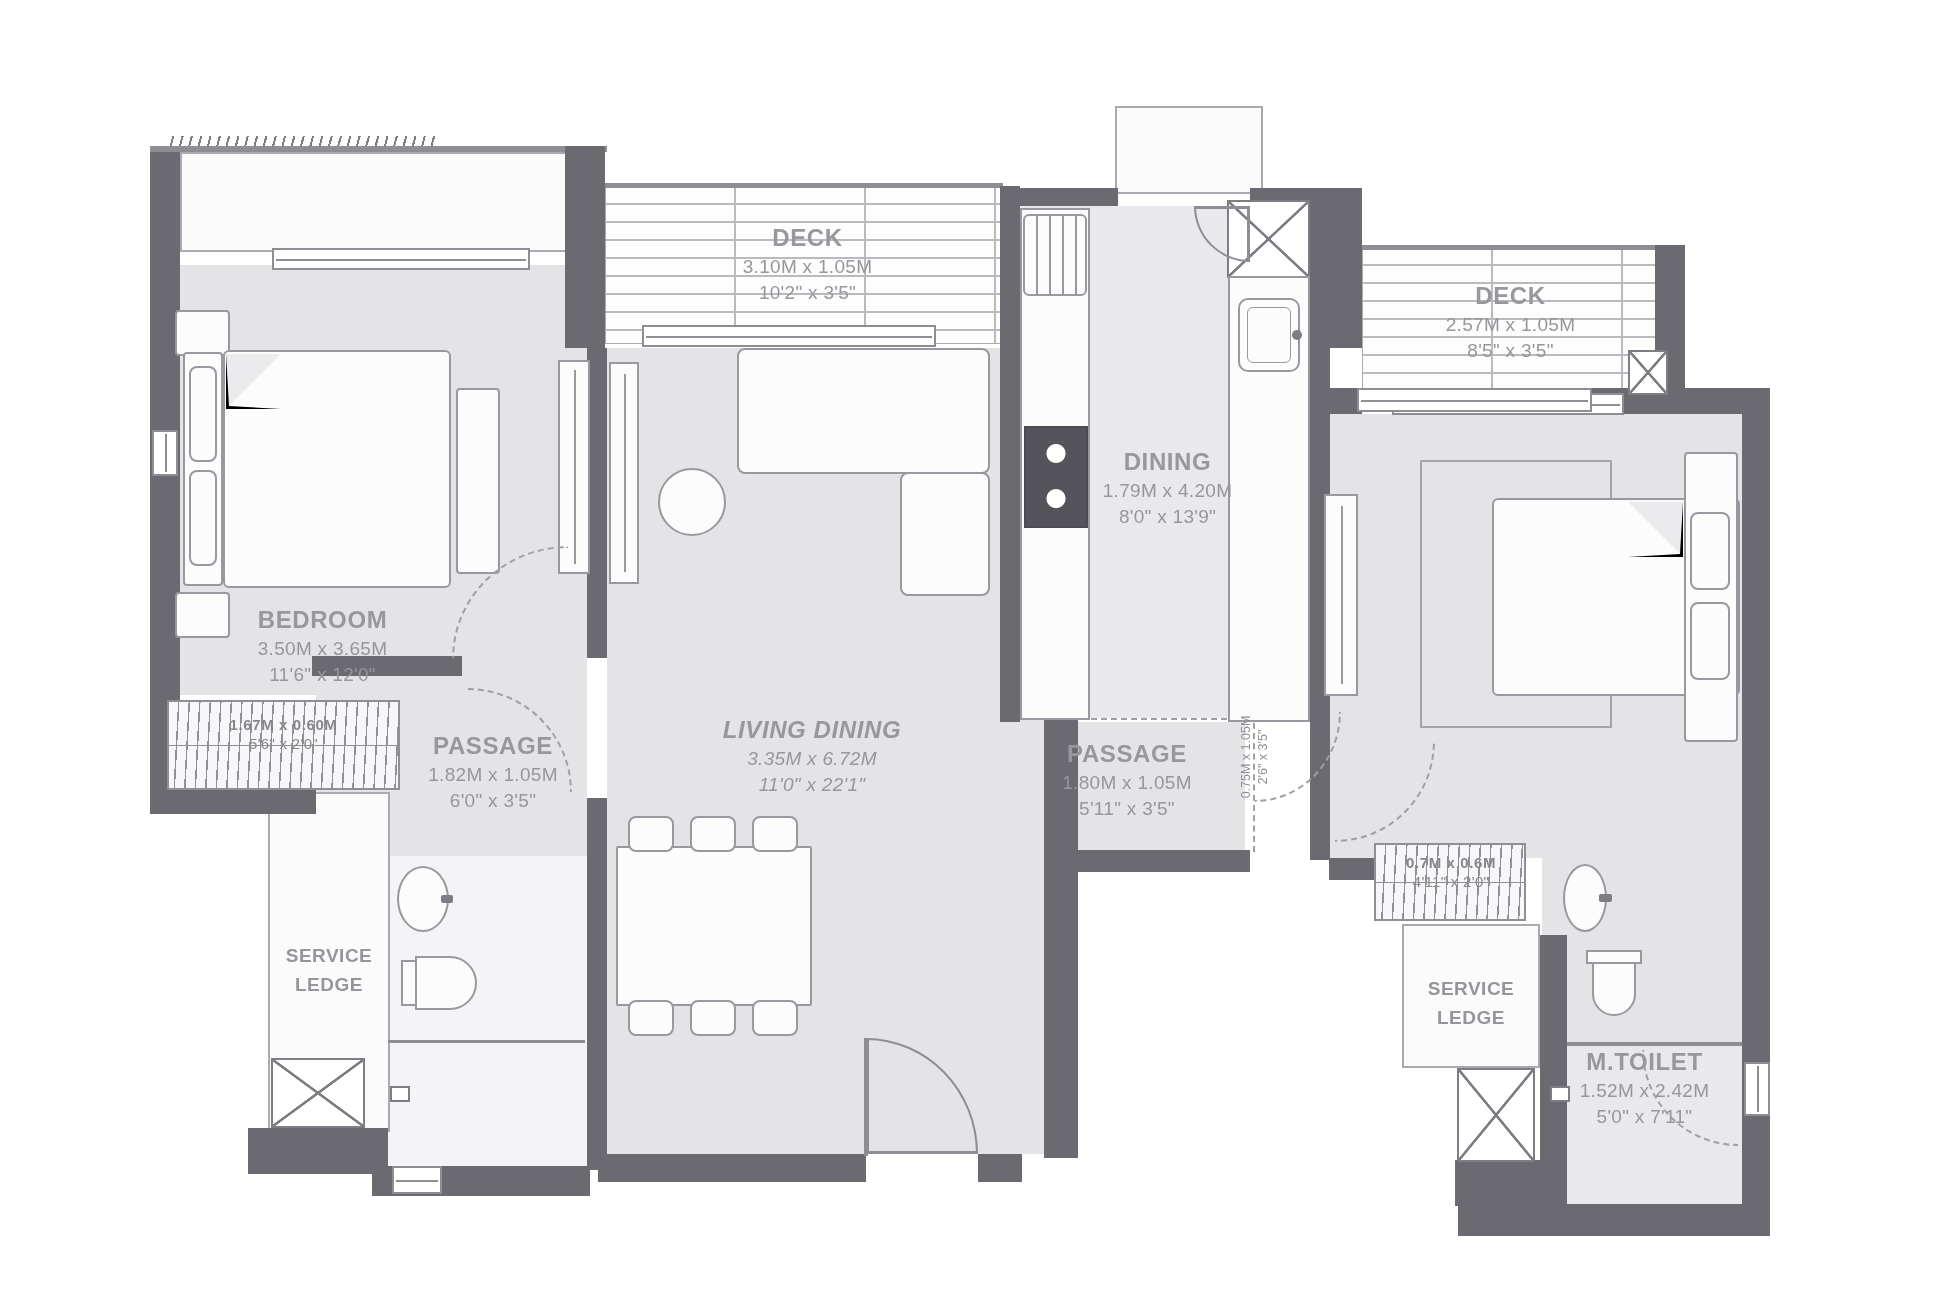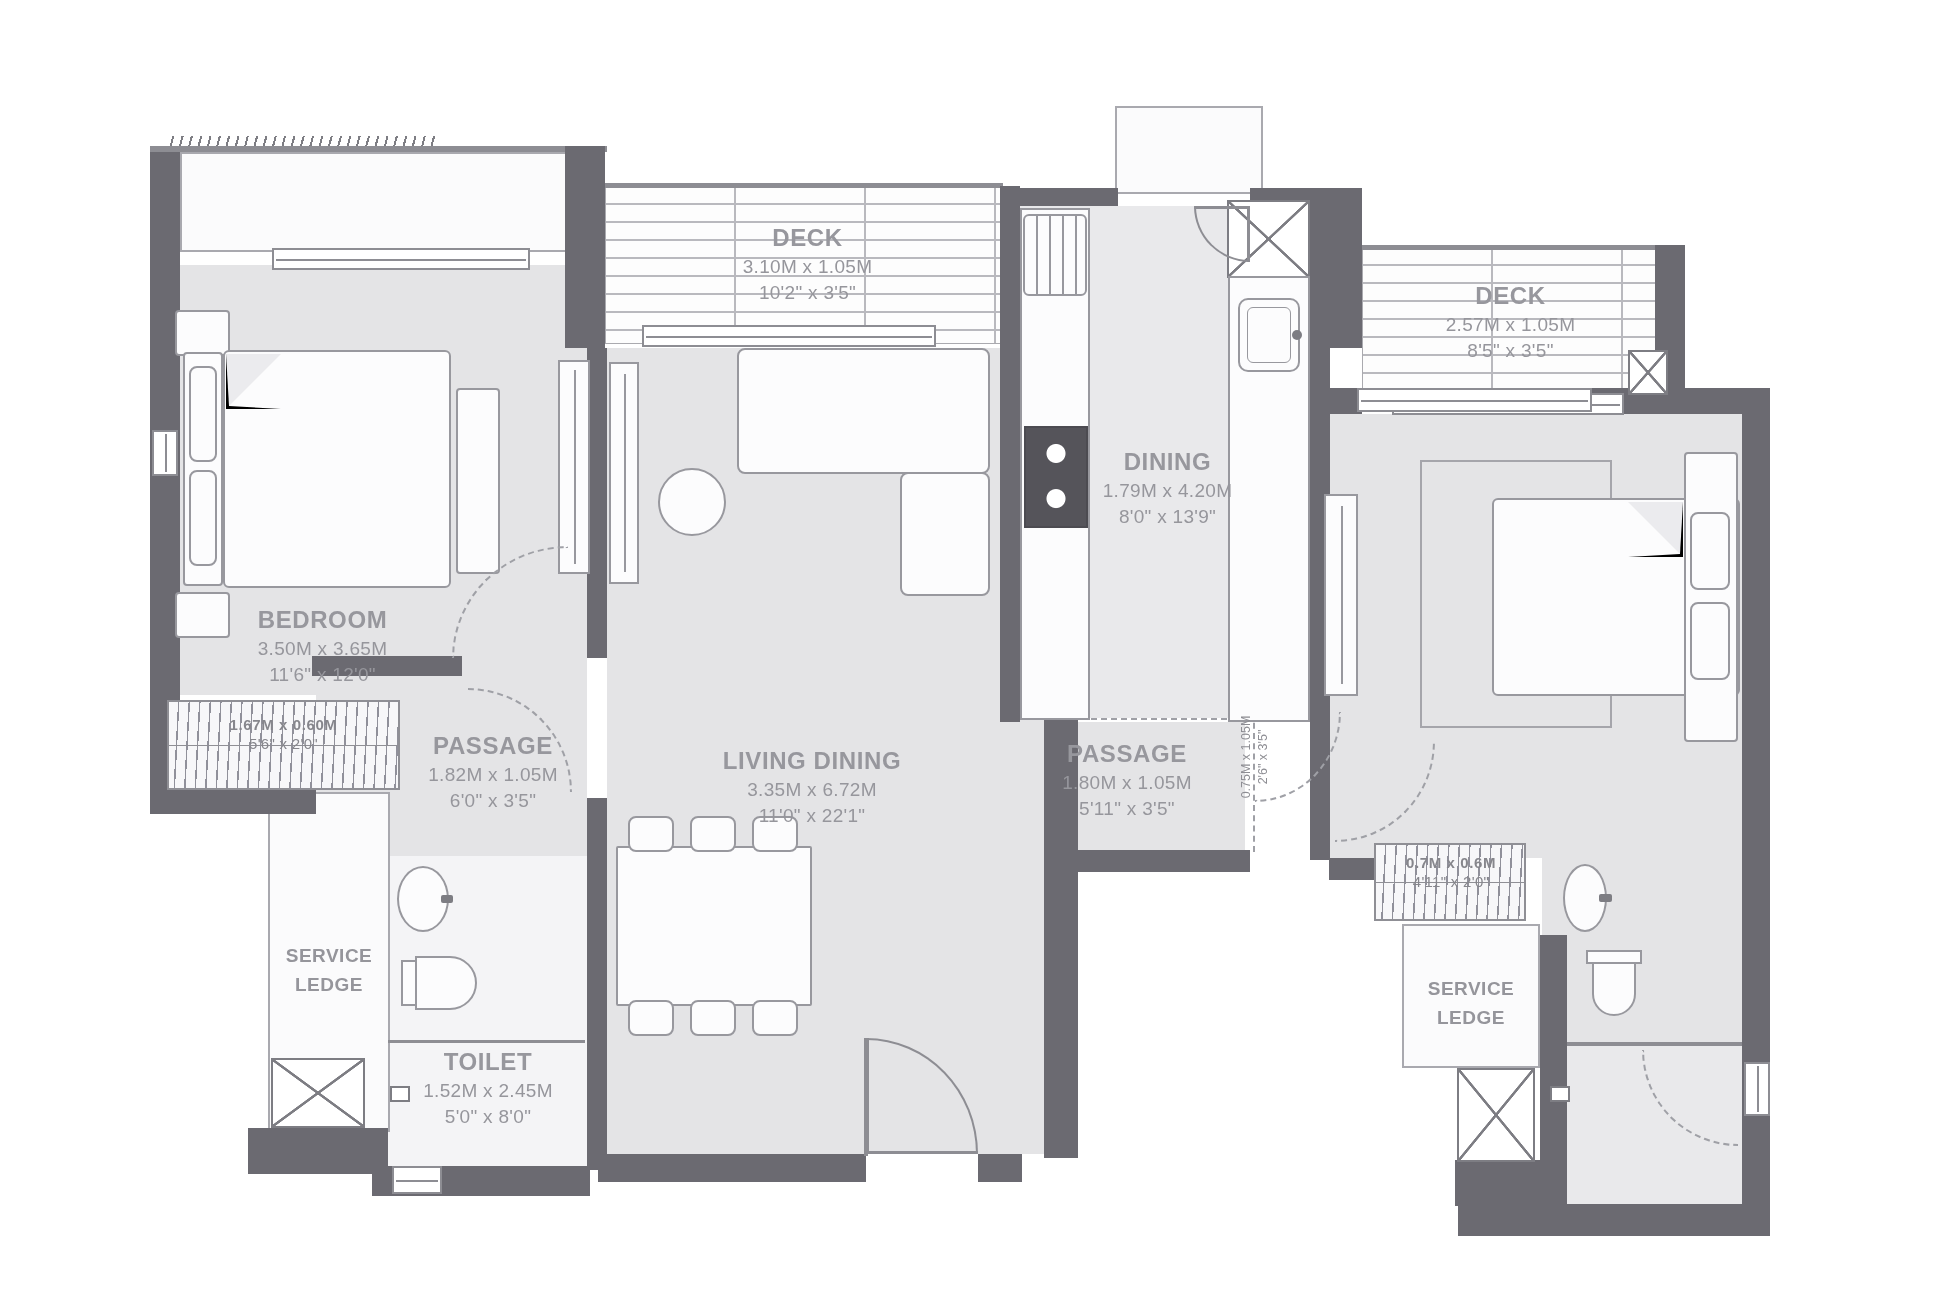--- a/index.html
+++ b/index.html
@@ -201,39 +201,39 @@
   <div class="label" style="left:1085px;top:448px;width:165px;">
     <div class="nm">DINING</div>
     <div class="dim">1.79M x 4.20M</div>
     <div class="dim">8'0" x 13'9"</div>
   </div>
   <div class="label" style="left:1398px;top:282px;width:225px;">
     <div class="nm">DECK</div>
     <div class="dim">2.57M x 1.05M</div>
     <div class="dim">8'5" x 3'5"</div>
   </div>
-  <div class="label" style="left:692px;top:747px;width:240px;">
+  <div class="label" style="left:692px;top:716px;width:240px;font-style:italic;">
     <div class="nm">LIVING DINING</div>
     <div class="dim">3.35M x 6.72M</div>
     <div class="dim">11'0" x 22'1"</div>
   </div>
   <div class="label" style="left:398px;top:732px;width:190px;">
     <div class="nm">PASSAGE</div>
     <div class="dim">1.82M x 1.05M</div>
     <div class="dim">6'0" x 3'5"</div>
   </div>
   <div class="label" style="left:1032px;top:740px;width:190px;">
     <div class="nm">PASSAGE</div>
     <div class="dim">1.80M x 1.05M</div>
     <div class="dim">5'11" x 3'5"</div>
   </div>
-  <div class="label" style="left:398px;top:1048px;width:180px;">
-    <div class="nm">TOILET</div>
-    <div class="dim">1.52M x 2.45M</div>
-    <div class="dim">5'0" x 8'0"</div>
+  <div class="label" style="left:1552px;top:1048px;width:185px;">
+    <div class="nm">M.TOILET</div>
+    <div class="dim">1.52M x 2.42M</div>
+    <div class="dim">5'0" x 7'11"</div>
   </div>
 
   <div class="svc" style="left:268px;top:942px;width:122px;">
     <div>SERVICE</div>
     <div>LEDGE</div>
   </div>
   <div class="svc" style="left:1402px;top:975px;width:138px;">
     <div>SERVICE</div>
     <div>LEDGE</div>
   </div>

